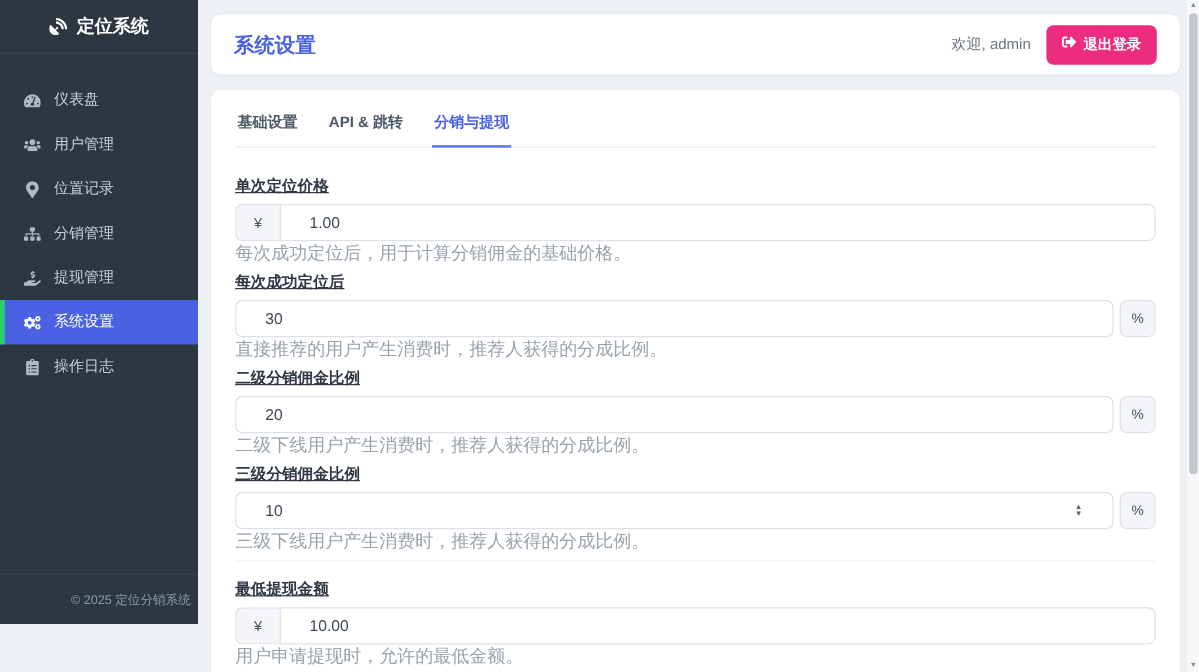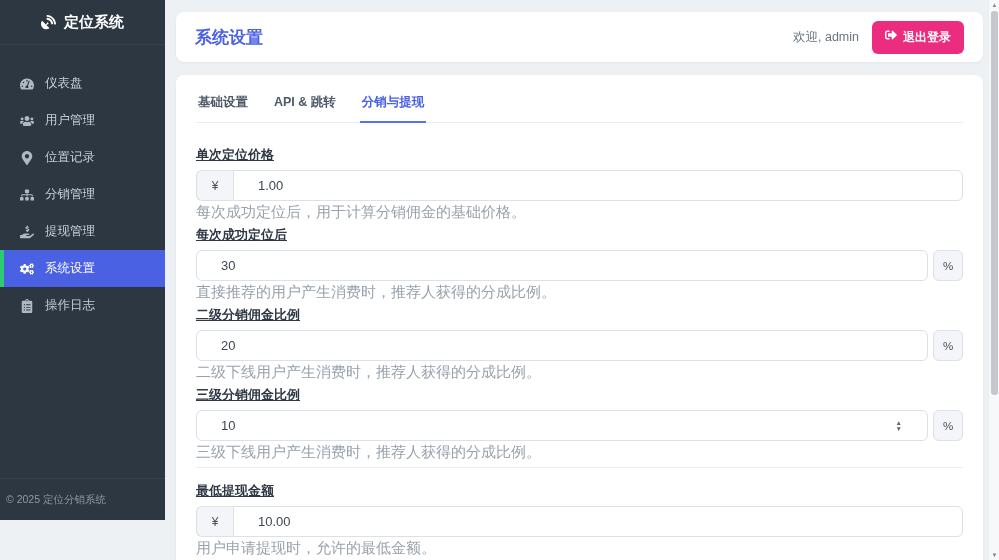--- a/index.html
+++ b/index.html
@@ -34,21 +34,21 @@
   }
   .nav-item .icon { width: 14px; height: 14px; color: #aeb9c4; flex: none; }
   .nav-item.active {
     background: var(--primary, #4565e0);
     border-left-color: var(--active-green, #2ecc71);
     color: #fff;
   }
   .nav-item.active .icon { color: #fff; }
   .sidebar-footer {
     border-top: 1px solid #39434e;
-    text-align: left; font-size: 10.5px; color: #8a98a6;
+    text-align: right; font-size: 10.5px; color: #8a98a6;
     padding: 14px 6px 13px;
   }
 
   
   .main {
     flex: 1; height: 560px; padding: 12px 16px 0 11px; overflow: hidden;
   }
   .header-card {
     background: #fff; border-radius: 8px; height: 50px;
     box-shadow: 0 1px 3px rgba(40,50,70,.06);

